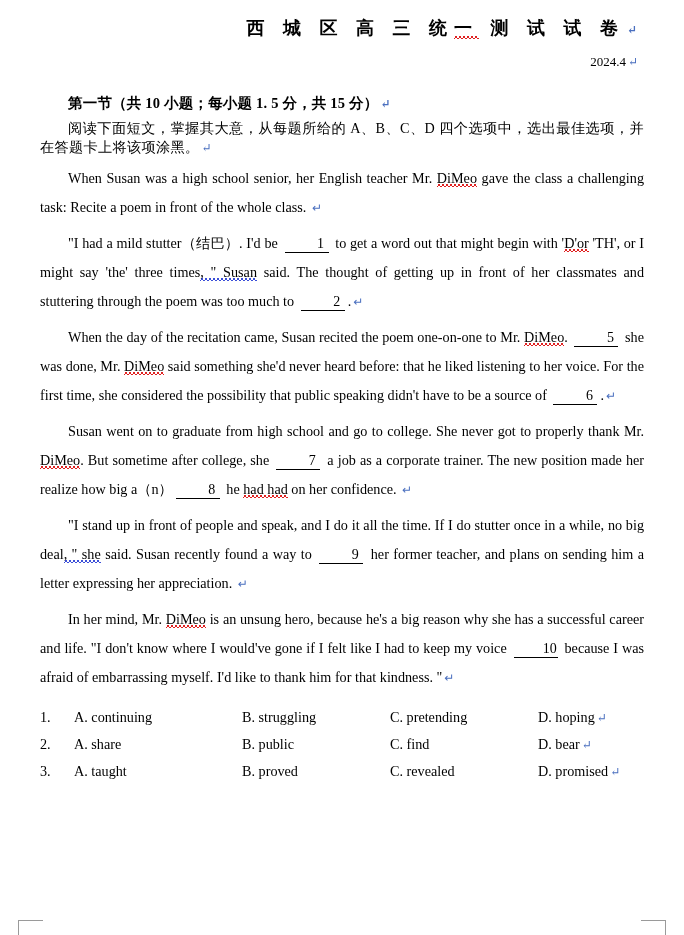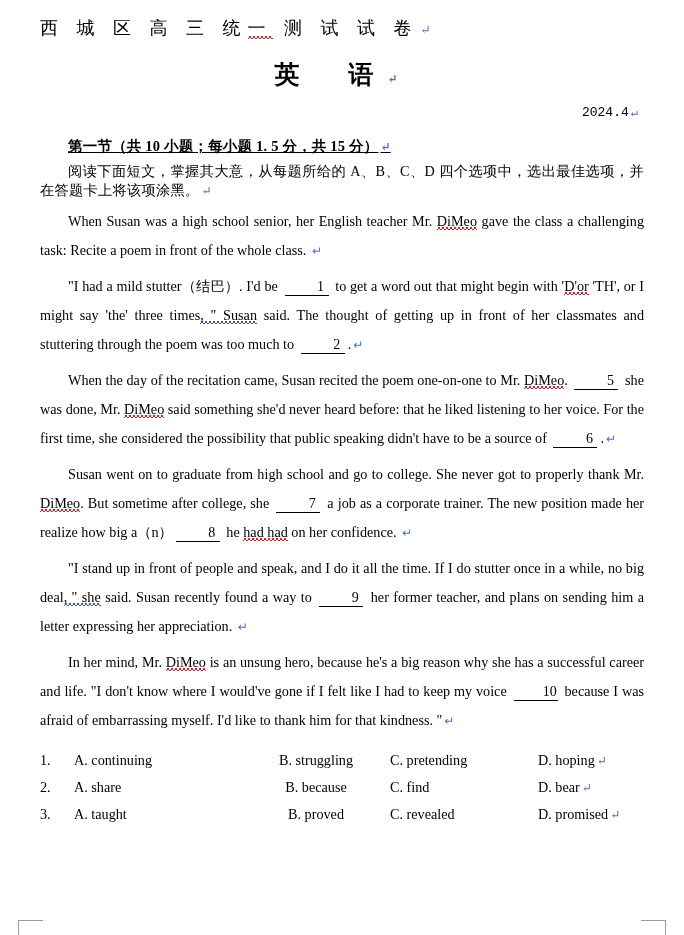--- a/index.html
+++ b/index.html
@@ -19,51 +19,49 @@
   .page {
     position: relative;
     width: 684px;
     height: 935px;
     box-sizing: border-box;
     padding: 0 40px;
   }
 
   
   .doc-title {
-    text-align: left;
+    text-align: right;
     font-size: 18px;
     letter-spacing: 7px;
     margin: 16px 0 0 0;
-    font-weight: 400;
+    font-weight: 700;
     white-space: nowrap;
   }
   .doc-subtitle {
     text-align: center;
     font-size: 25px;
     font-weight: 700;
     letter-spacing: 12px;
     margin: 18px 0 0 0;
   }
   .doc-date {
     text-align: right;
     font-size: 13px;
     margin: 14px 6px 0 0;
-    font-family: Liberation Mono, monospace;
   }
 
   
   .sec-heading {
     font-size: 14.5px;
     font-weight: 700;
     margin: 16px 0 0 28px;
     letter-spacing: 0.2px;
   }
   .sec-heading.second {
-    margin-top: 17px;
-    text-decoration: underline;
+    margin-top: 24px;
   }
 
   
   .para {
     font-size: 14.2px;
     line-height: 29px;
     margin: 6px 0 0 0;
     text-align: justify;
     text-justify: inter-word;
     hyphens: none;
@@ -124,21 +122,21 @@
     width: 100%;
     font-size: 14.2px;
   }
   .options td {
     padding: 0 0 10px 0;
     vertical-align: top;
     white-space: nowrap;
   }
   .opt-num { width: 34px; }
   .opt-a { width: 168px; }
-  .opt-b { width: 148px; text-align: center; }
+  .opt-b { width: 148px; }
   .opt-c { width: 148px; }
   .opt-d { width: auto; }
 
   
   .crop {
     position: absolute;
     width: 24px;
     height: 24px;
   }
   .crop.bl {
@@ -156,23 +154,20 @@
 </style>
 </head>
 <body>
 
 <div class="page">
 
   <div class="doc-title">
     <span>西 城 区 高 三 统</span><span class="sp-red">一</span><span> 测 试 试 卷</span><span class="pilcrow">↵</span>
   </div>
 
-  <div class="doc-subtitle">
-    <span>英　语</span><span class="pilcrow">↵</span>
-  </div>
 
   <div class="doc-date">
     <span>2024.4</span><span class="pilcrow">↵</span>
   </div>
 
 
   <div class="sec-heading second">
     <span>第一节（共 10 小题；每小题 1. 5 分，共 15 分）</span><span class="pilcrow">↵</span>
   </div>
 
@@ -210,21 +205,21 @@
       <tr>
         <td class="opt-num">1.</td>
         <td class="opt-a">A. continuing</td>
         <td class="opt-b">B. struggling</td>
         <td class="opt-c">C. pretending</td>
         <td class="opt-d"><span>D. hoping</span><span class="pilcrow">↵</span></td>
       </tr>
       <tr>
         <td class="opt-num">2.</td>
         <td class="opt-a">A. share</td>
-        <td class="opt-b">B. because</td>
+        <td class="opt-b">B. public</td>
         <td class="opt-c">C. find</td>
         <td class="opt-d"><span>D. bear</span><span class="pilcrow">↵</span></td>
       </tr>
       <tr>
         <td class="opt-num">3.</td>
         <td class="opt-a">A. taught</td>
         <td class="opt-b">B. proved</td>
         <td class="opt-c">C. revealed</td>
         <td class="opt-d"><span>D. promised</span><span class="pilcrow">↵</span></td>
       </tr>

